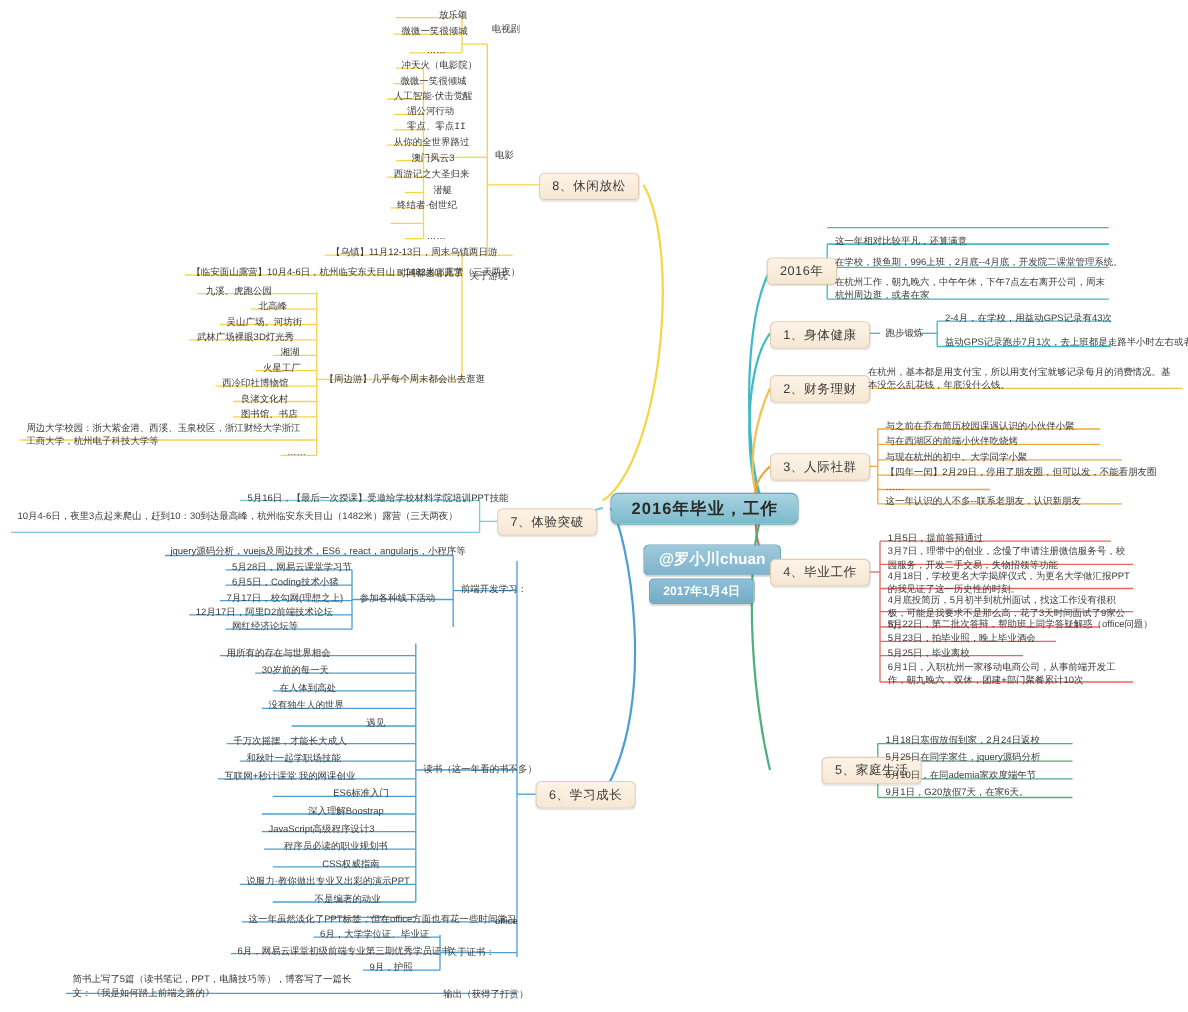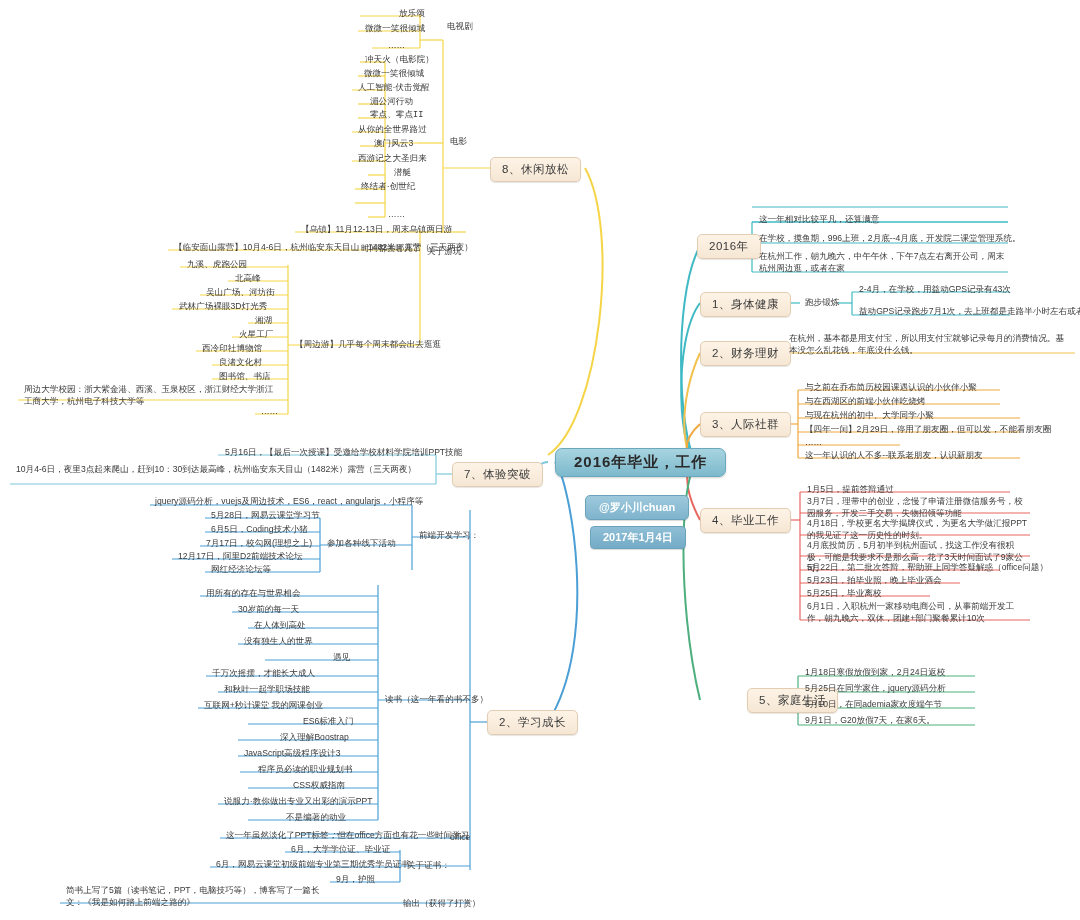--- a/index.html
+++ b/index.html
@@ -24,21 +24,21 @@
     color:#2a2a2a;
     font-size:15px; font-weight:bold;
     padding:4px 18px;
     letter-spacing:1px;
     box-shadow:0 1px 2px rgba(0,0,0,.18);
   }
   .sub1 {
     background:linear-gradient(180deg,#9ec9dc 0%,#7fb4cd 100%);
     border:1px solid #6aa3bb;
     border-radius:5px;
-    color:#ffffff; font-size:11px; font-weight:bold;
+    color:#ffffff; font-size:14px; font-weight:bold;
     padding:4px 13px;
     box-shadow:0 1px 1px rgba(0,0,0,.15);
   }
   .sub2 {
     background:linear-gradient(180deg,#8fbfd6 0%,#74abc6 100%);
     border:1px solid #6aa3bb;
     border-radius:4px;
     color:#ffffff; font-size:11px; font-weight:bold;
     padding:3px 12px;
     box-shadow:0 1px 1px rgba(0,0,0,.15);
@@ -263,21 +263,21 @@
   <div class="node leaf nl" style="left:804px; top:573px;">5月23日，拍毕业照，晚上毕业酒会</div>
   <div class="node leaf nl" style="left:804px; top:586px;">5月25日，毕业离校</div>
   <div class="node leaf" style="left:804px; top:599px; width:228px;">6月1日，入职杭州一家移动电商公司，从事前端开发工作，朝九晚六，双休，团建+部门聚餐累计10次</div>
 
   <div class="node topic" style="left:700px; top:688px;margin-left:47px;">5、家庭生活</div>
   <div class="node leaf nl" style="left:802px; top:665px;">1月18日寒假放假到家，2月24日返校</div>
   <div class="node leaf nl" style="left:802px; top:681px;">5月25日在同学家住，jquery源码分析</div>
   <div class="node leaf nl" style="left:802px; top:697px;">6月10日，在同ademia家欢度端午节</div>
   <div class="node leaf nl" style="left:802px; top:713px;">9月1日，G20放假7天，在家6天。</div>
 
-  <div class="node topic" style="left:487px; top:710px;">2、学习成长</div>
+  <div class="node topic" style="left:487px; top:710px;">6、学习成长</div>
 
   <div class="node mid" style="left:416px; top:528px;">前端开发学习：</div>
   <div class="node leaf nl" style="left:152px; top:494px;">jquery源码分析，vuejs及周边技术，ES6，react，angularjs，小程序等</div>
   <div class="node mid" style="left:324px; top:536px;">参加各种线下活动</div>
   <div class="node leaf nl" style="left:208px; top:508px;">5月28日，网易云课堂学习节</div>
   <div class="node leaf nl" style="left:208px; top:522px;">6月5日，Coding技术小猪</div>
   <div class="node leaf nl" style="left:203px; top:536px;">7月17日，校勾网(理想之上)</div>
   <div class="node leaf nl" style="left:175px; top:549px;">12月17日，阿里D2前端技术论坛</div>
   <div class="node leaf nl" style="left:208px; top:562px;">网红经济论坛等</div>
 

